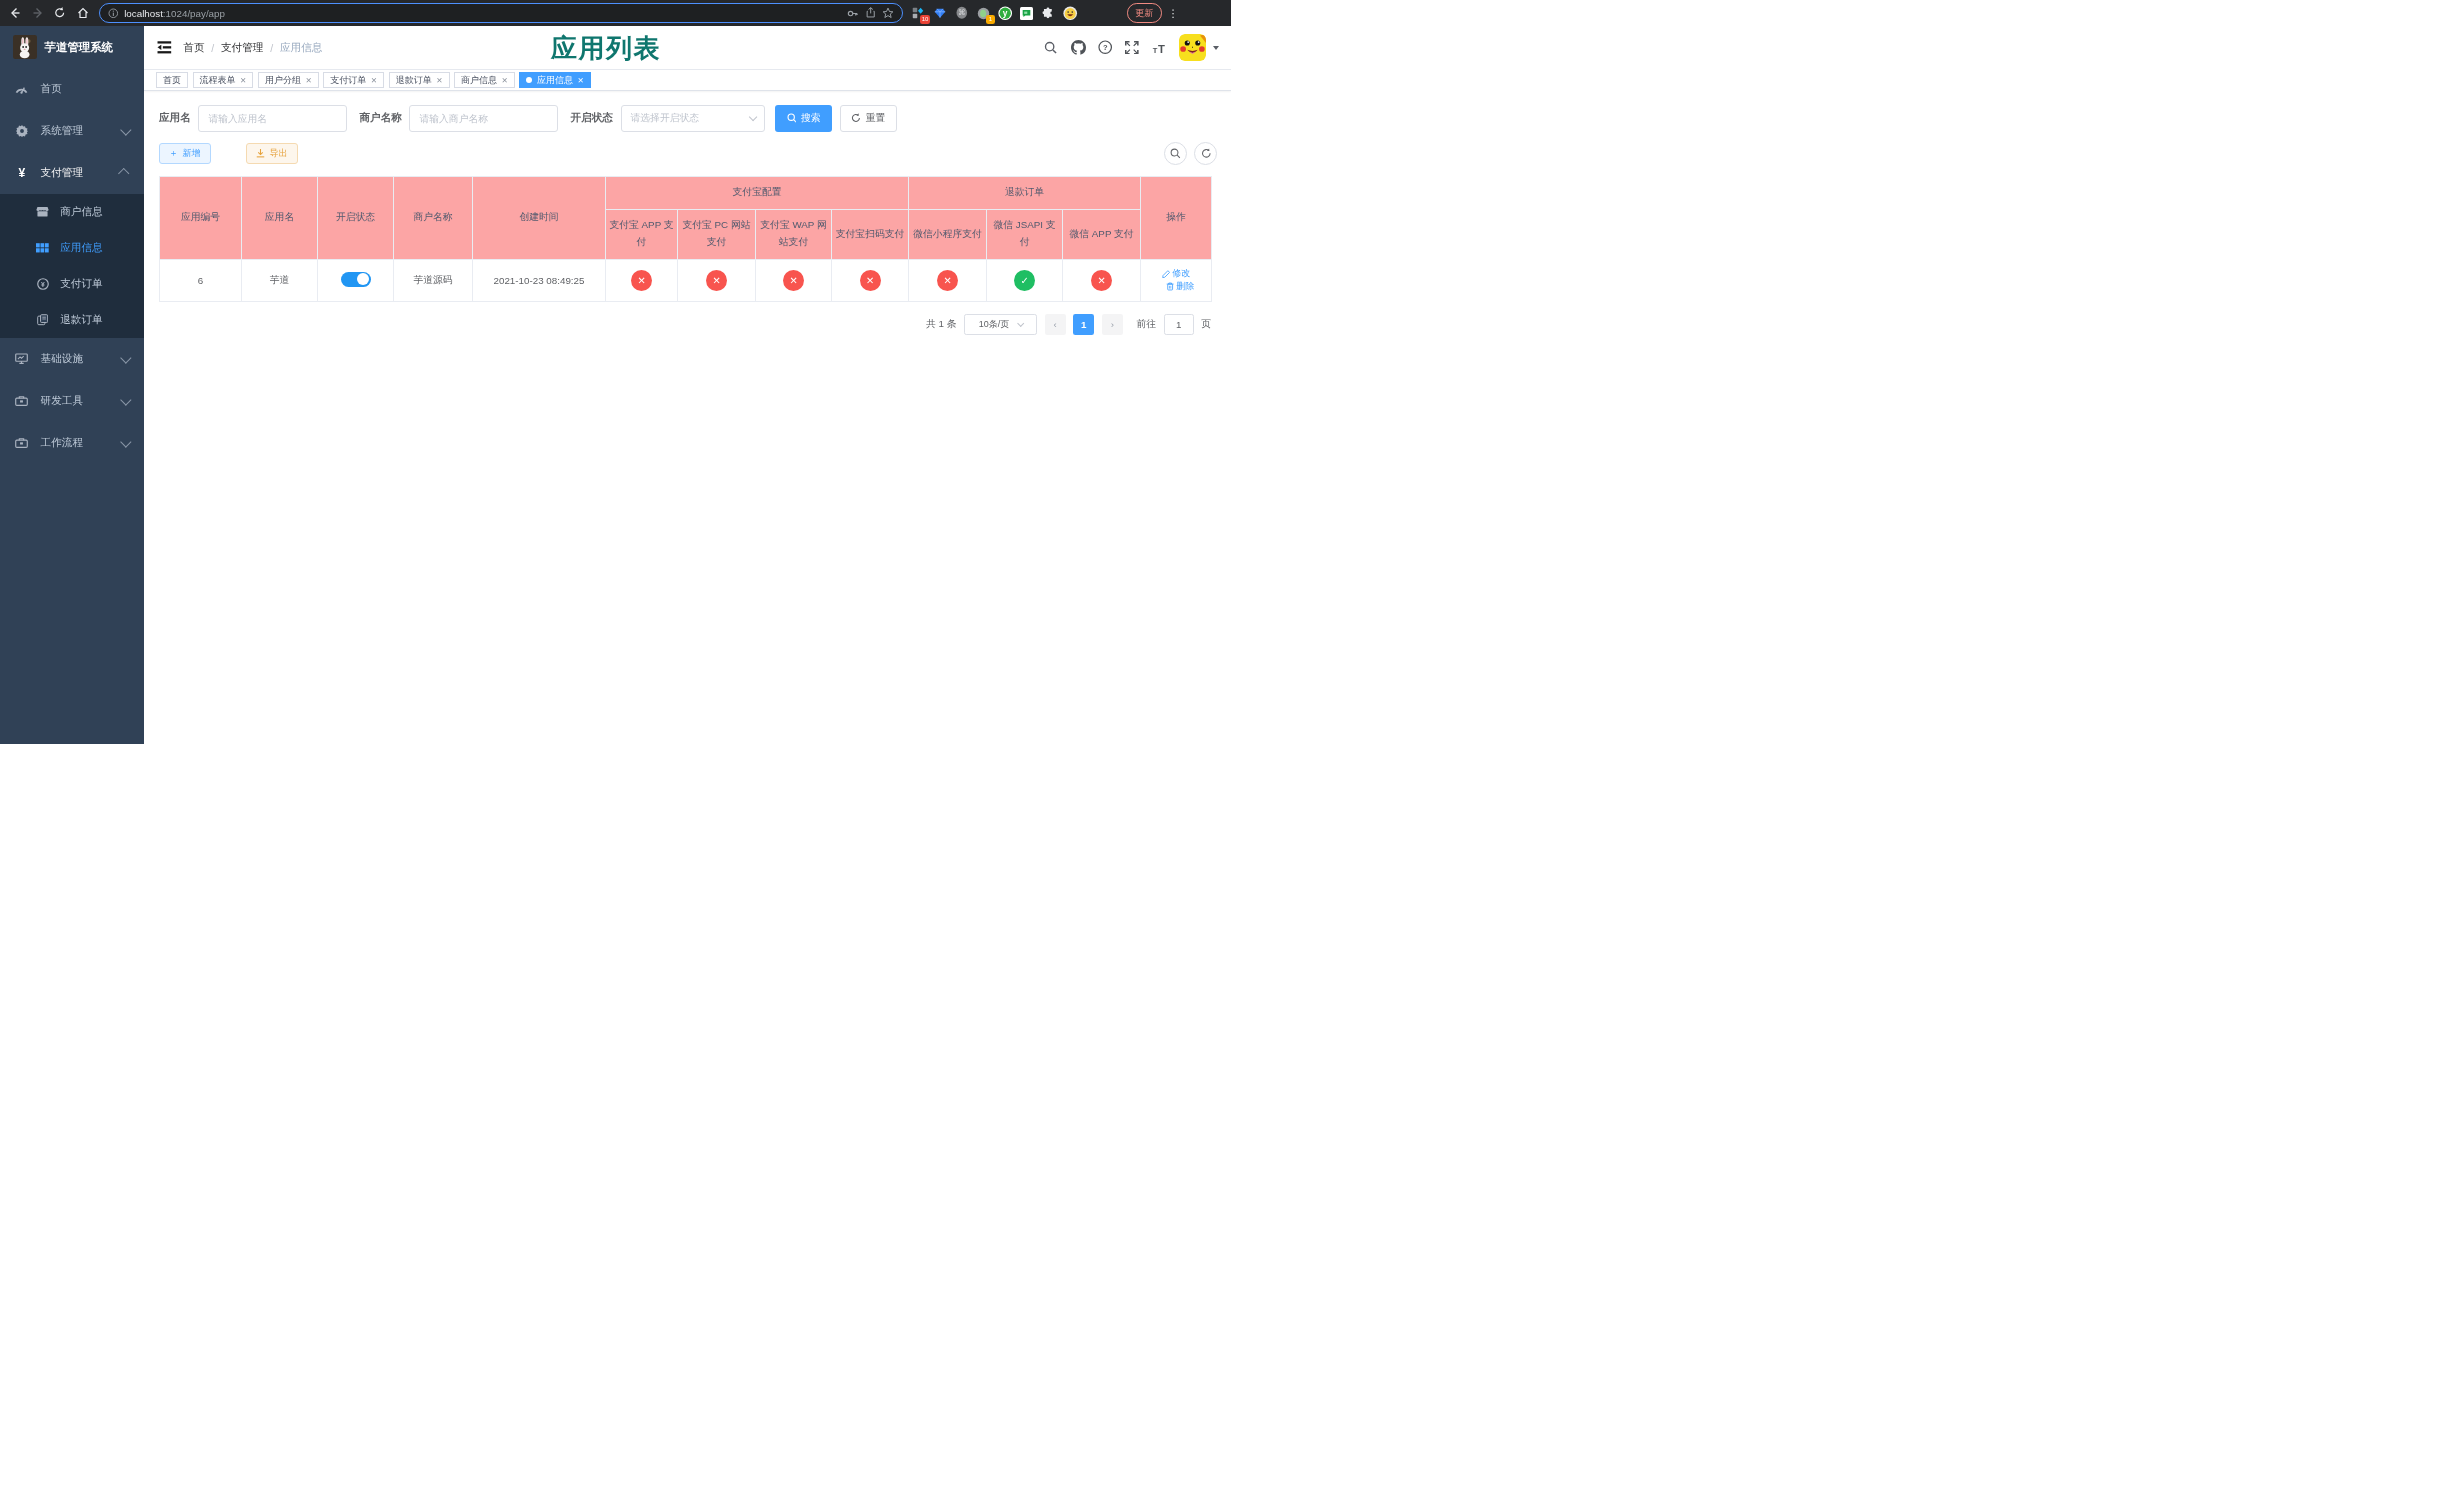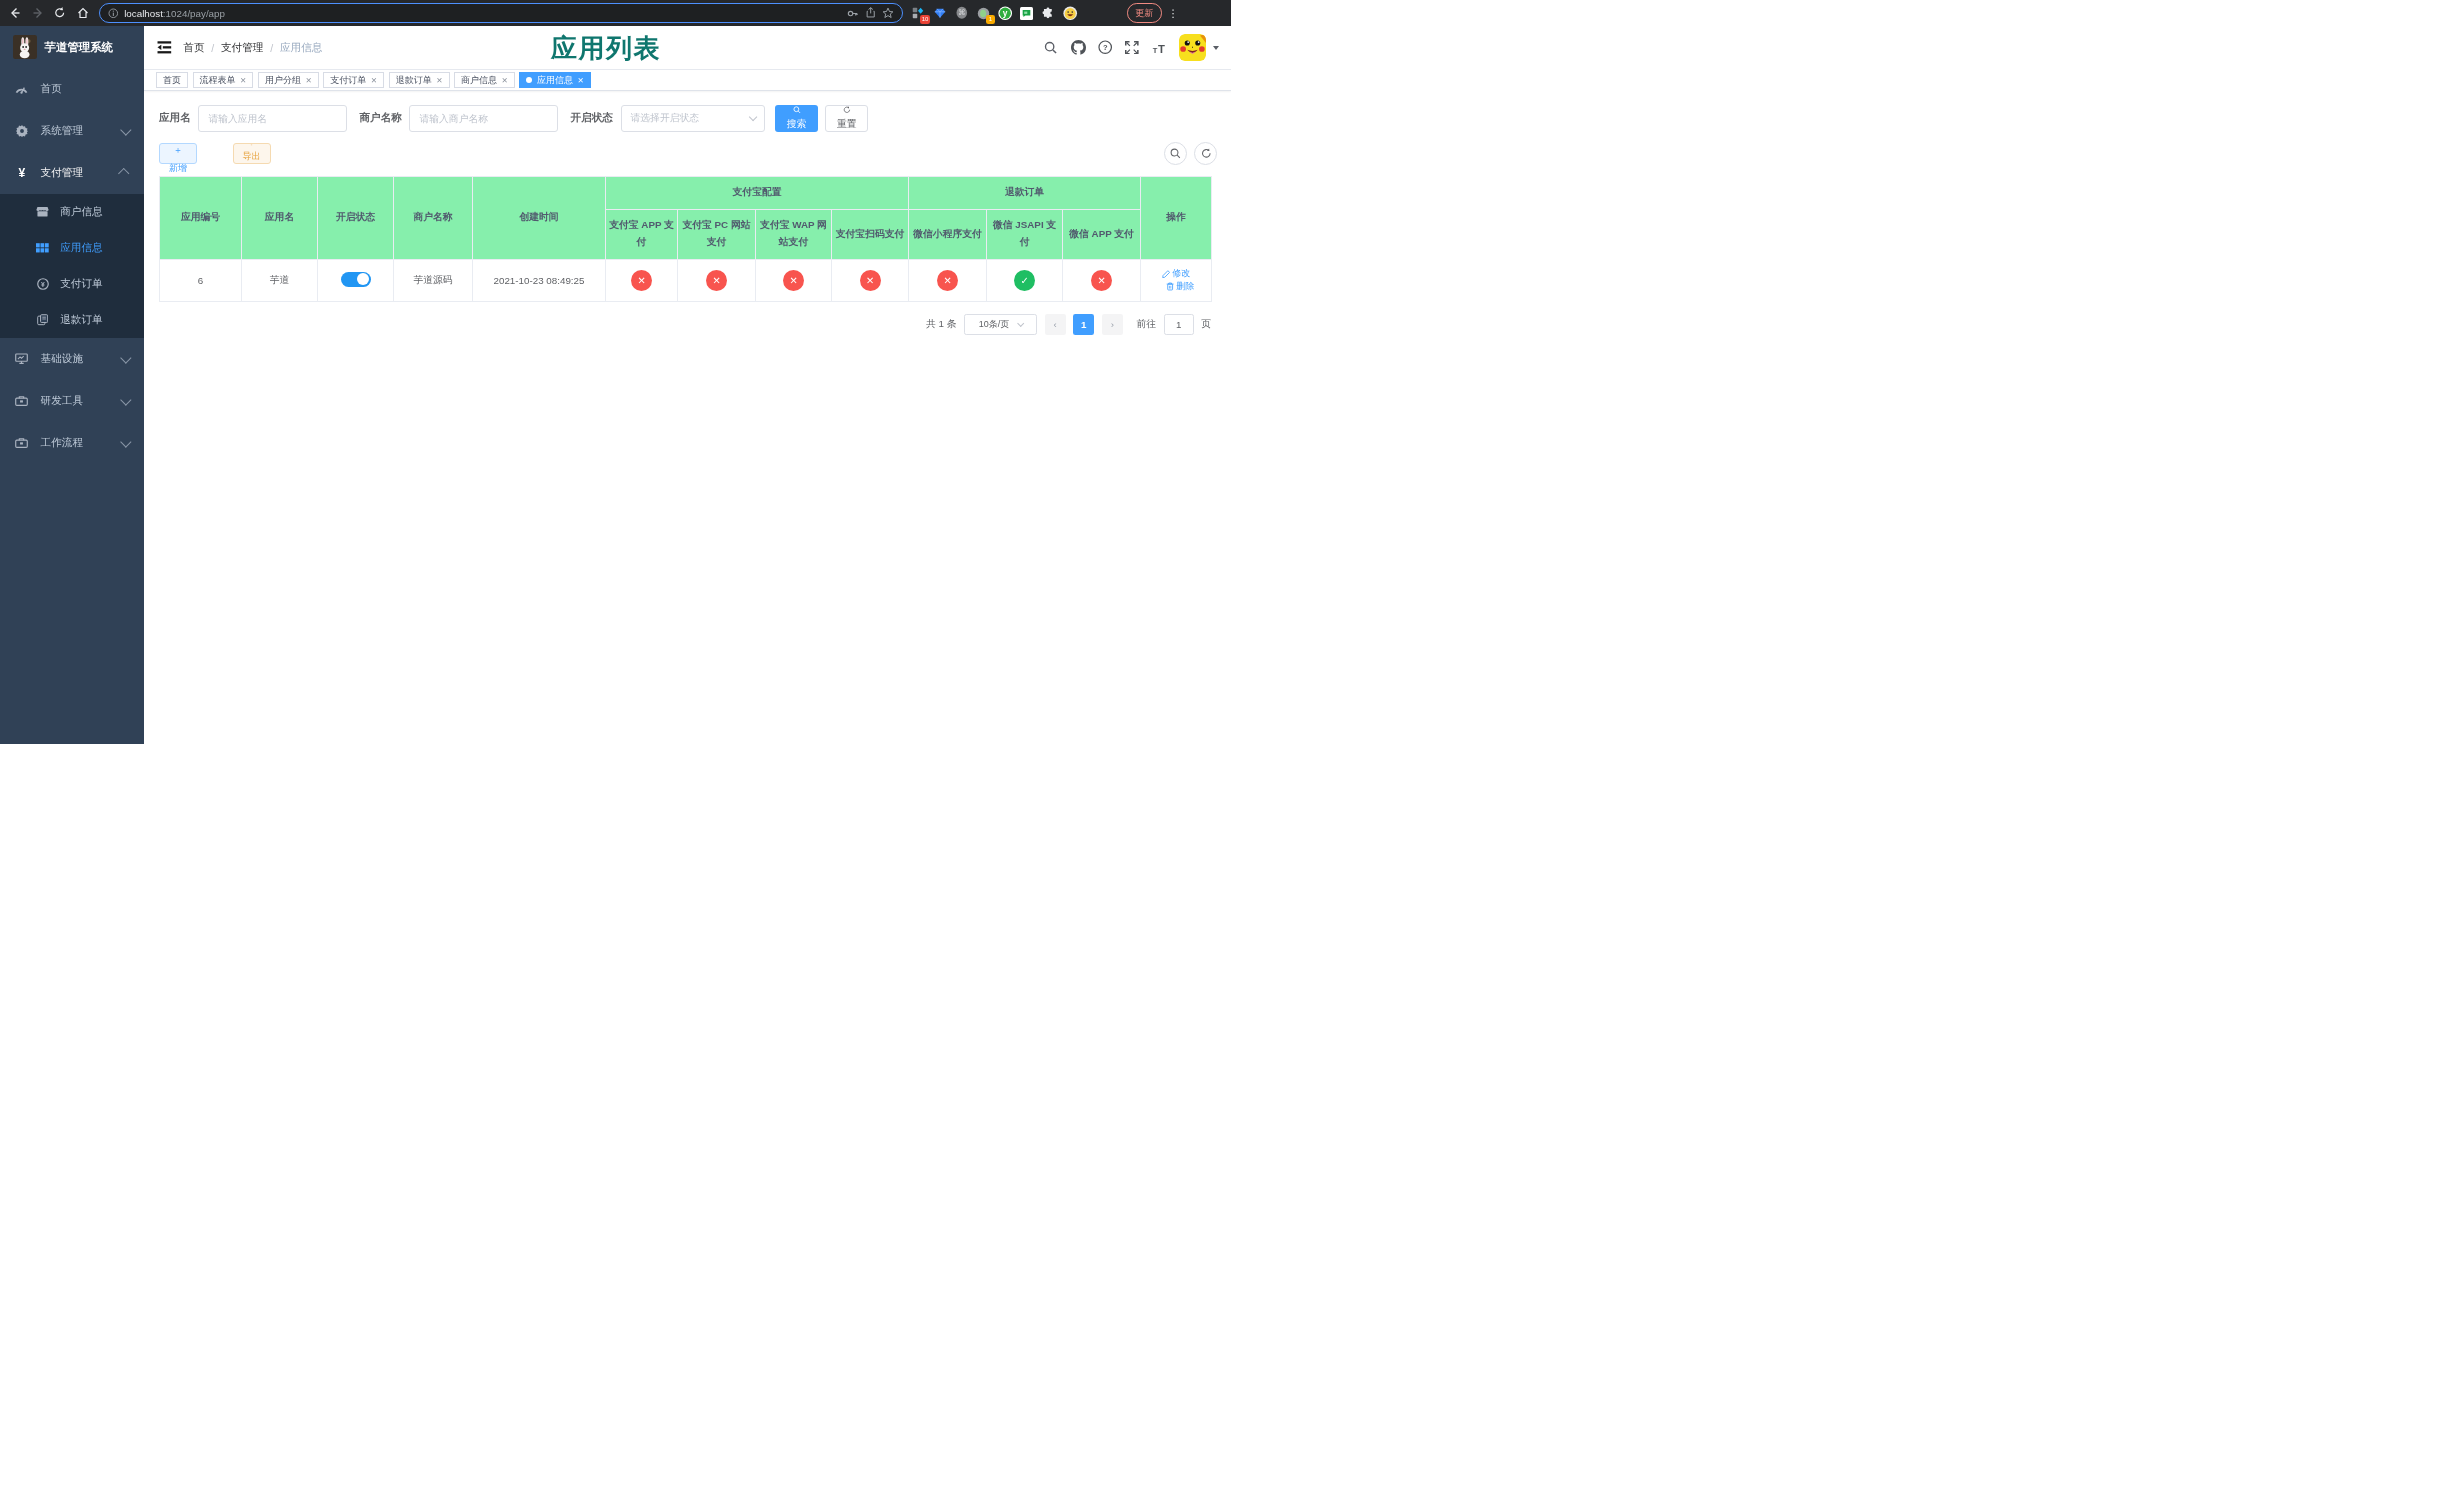--- a/index.html
+++ b/index.html
@@ -72,36 +72,36 @@
   
   .filters { display:flex; align-items:center; gap:7.6px; font-size:10.6px; color:#606266; margin:1.5px 0 10.6px; }
   .f-label { font-weight:bold; white-space:nowrap; margin-left:4.5px; }
   .f-label:first-child { margin-left:0; }
   .f-input { width:149px; height:27px; border:0.8px solid #dcdfe6; border-radius:3px; padding:0 9px; font-size:9.8px; color:#606266;
     font-family:"Liberation Sans",sans-serif; }
   .f-input::placeholder { color:#bfc4cd; }
   .f-select { width:144px; height:27px; border:0.8px solid #dcdfe6; border-radius:3px; padding:0 9px; display:flex;
     align-items:center; color:#bfc4cd; font-size:9.8px; cursor:pointer; }
   .f-select .sel-chev { margin-left:auto; width:6px; height:6px; border-right:1px solid #c0c4cc; border-bottom:1px solid #c0c4cc; transform:rotate(45deg) translateY(-1.5px); }
-  .btn { height:27px; border-radius:3px; font-size:9.8px; display:inline-flex; align-items:center; gap:4.5px; padding:0 10.6px; cursor:pointer; border:0.8px solid transparent; background:#fff; font-family:"Liberation Sans",sans-serif;flex-direction:column; }
+  .btn { height:27px; border-radius:3px; font-size:9.8px; display:inline-flex; align-items:center; gap:4.5px; padding:0 10.6px; cursor:pointer; border:0.8px solid transparent; background:#fff; font-family:"Liberation Sans",sans-serif; }
   .btn.primary { background:#409eff; color:#fff; margin-left:3px; }
   .btn.plain { border-color:#dcdfe6; color:#606266; }
 
   
   .toolbar { display:flex; align-items:center; gap:7.6px; margin-bottom:10.6px; }
   .btn.sm { height:21px; font-size:9px; padding:0 9px; }
   .btn.add { background:#ecf5ff; border-color:#b3d8ff; color:#409eff; }
   .btn.export { background:#fdf6ec; border-color:#f5dab1; color:#e6a23c;margin-left:28px; }
   .tool-right { margin-left:auto; display:flex; gap:7.6px; }
   .circ-btn { width:23px; height:23px; border:0.8px solid #dcdfe6; border-radius:50%; background:#fff; display:flex; align-items:center; justify-content:center; color:#606266; cursor:pointer; }
 
   
   table { border-collapse:collapse; table-layout:fixed; width:1052px; }
   th, td { border:0.8px solid #e9ecf2; font-size:9.8px; }
-  th { background:#86efac; color:#515a6e; font-weight:bold; padding:6px 3px; line-height:16.7px; }
+  th { background:#fca5a5; color:#515a6e; font-weight:normal; padding:6px 3px; line-height:16.7px; }
   th.grp { height:33px; }
   th.sub { height:50px; }
   th.span2 { height:83px; }
   td { color:#606266; text-align:center; height:42px; background:#fff; padding:0 3px; }
   .st { display:inline-flex; width:21px; height:21px; border-radius:50%; color:#fff; align-items:center; justify-content:center; font-size:9.8px; }
   .st.no { background:#f8544e; }
   .st.ok { background:#1fbe63; }
   .toggle { width:30px; height:15px; border-radius:7.6px; background:#2196f3; position:relative; display:inline-block; cursor:pointer; }
   .toggle .knob { position:absolute; top:1.5px; right:1.5px; width:12px; height:12px; border-radius:50%; background:#fff; }
   .op-link { color:#409eff; font-size:9px; display:inline-flex; align-items:center; gap:2.3px; cursor:pointer; text-decoration:none; white-space:nowrap; }

